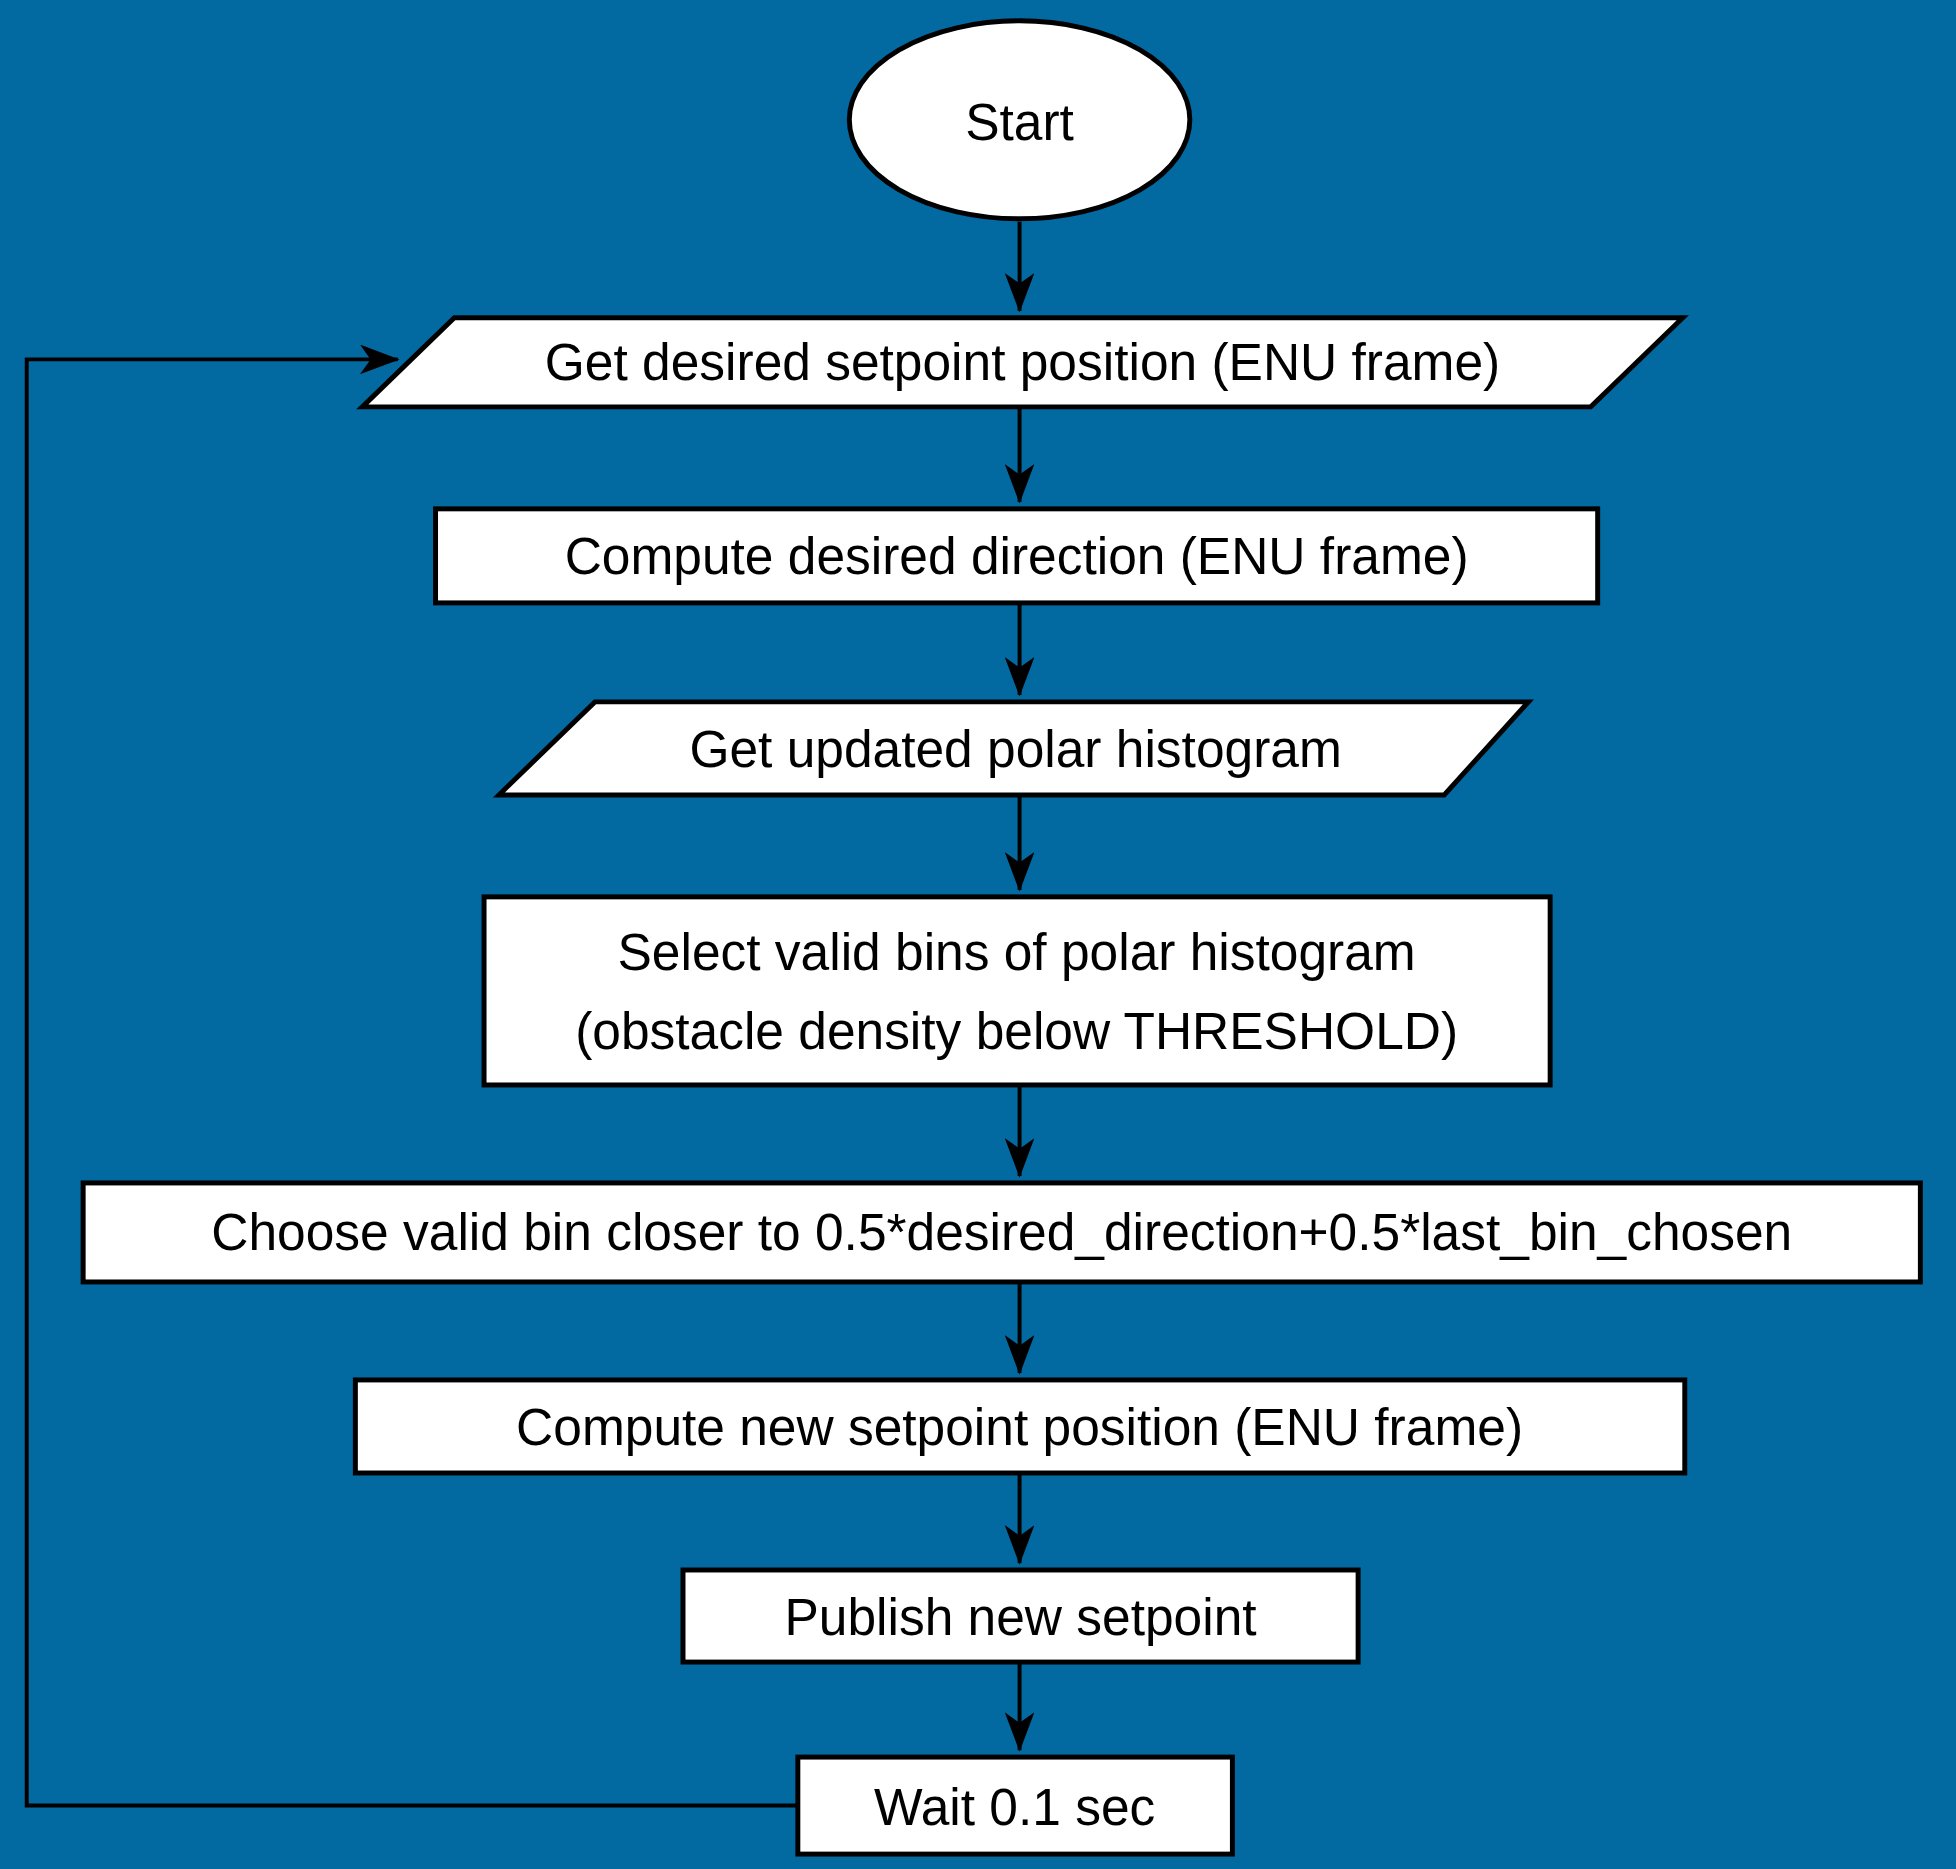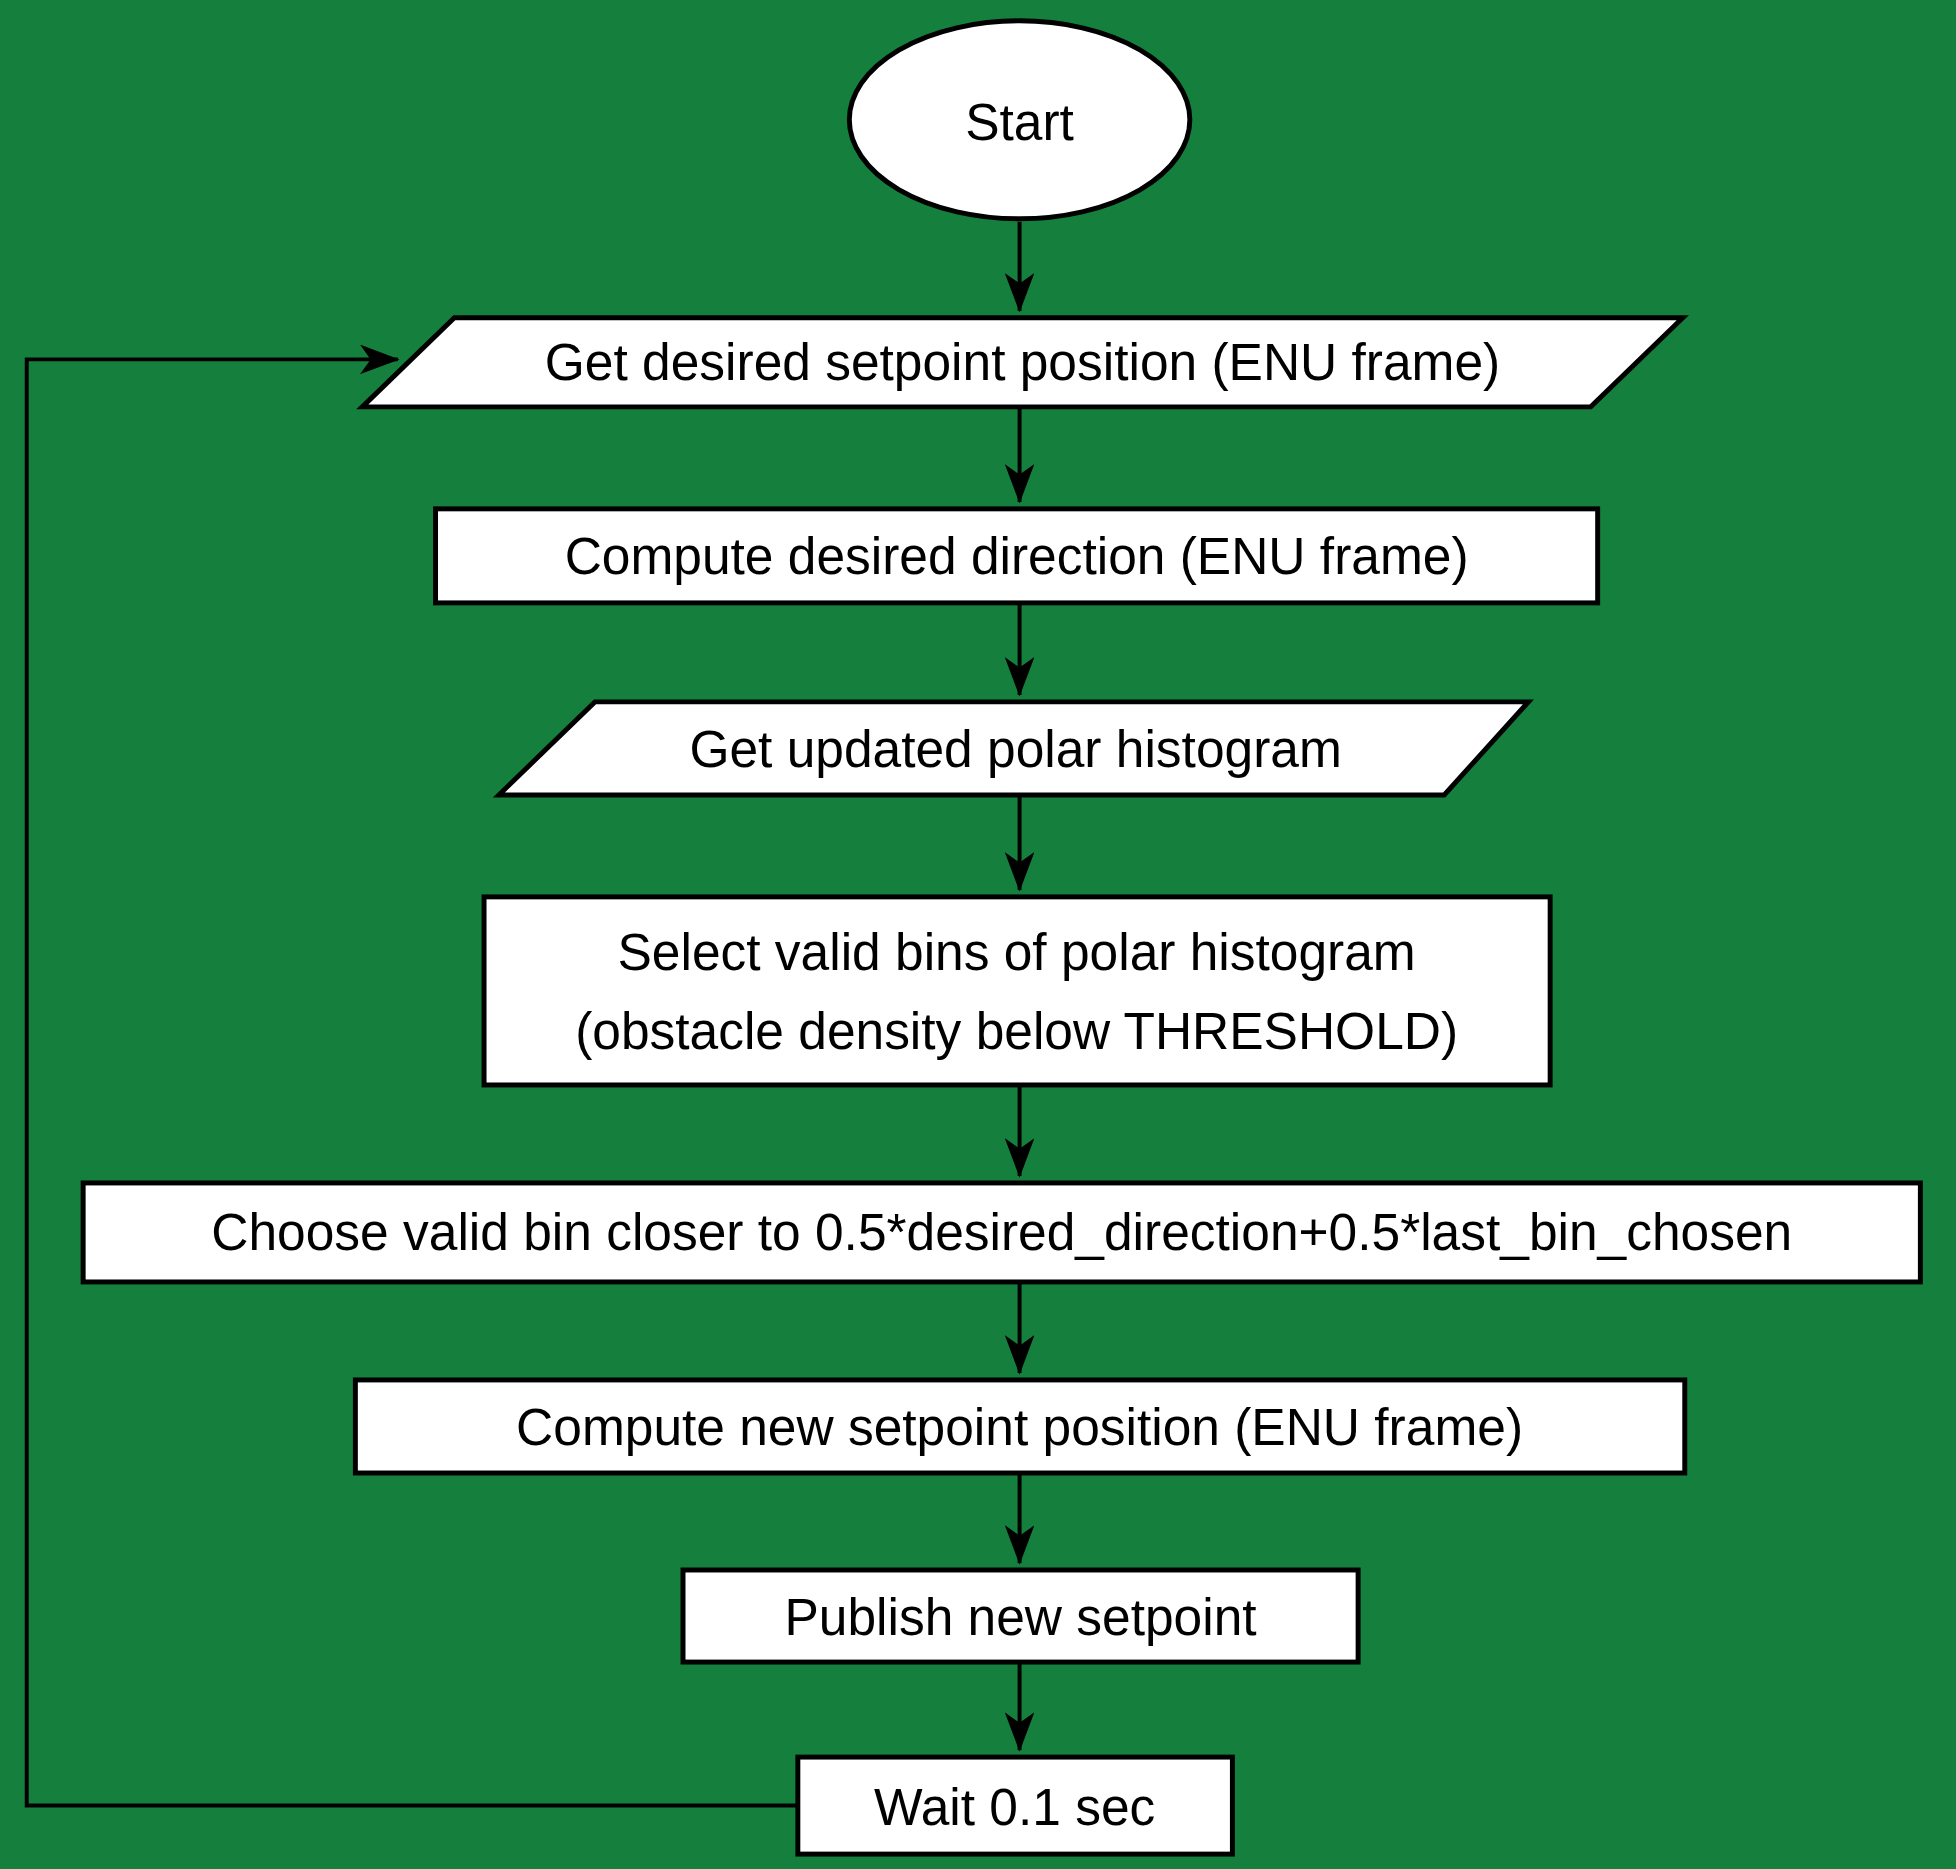--- a/index.html
+++ b/index.html
@@ -7,21 +7,21 @@
     padding: 0;
     background: #ffffff;
     width: 1956px;
     height: 1869px;
     overflow: hidden;
   }
   .canvas-wrap {
     position: relative;
     width: 1956px;
     height: 1869px;
-    background: #15803d;
+    background: #0369a1;
   }
   svg {
     display: block;
     font-family: "Liberation Sans", sans-serif;
   }
   .node-shape {
     fill: #ffffff;
     stroke: #000000;
     stroke-width: 5;
   }

